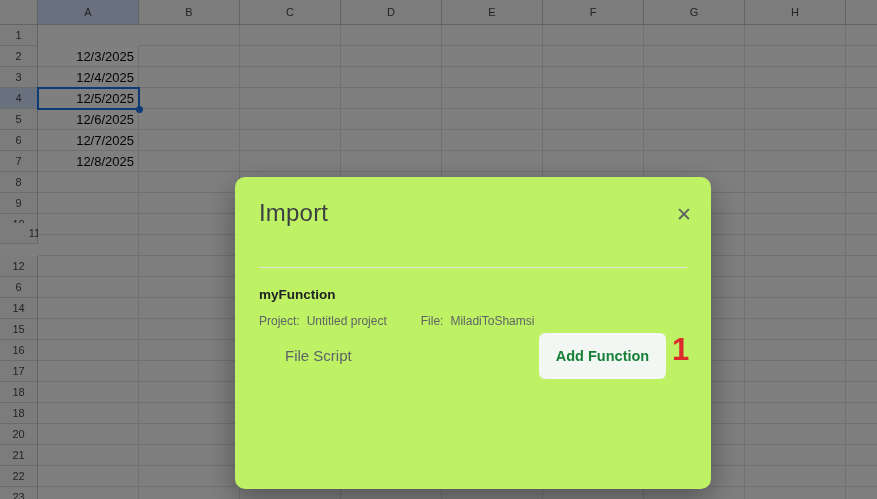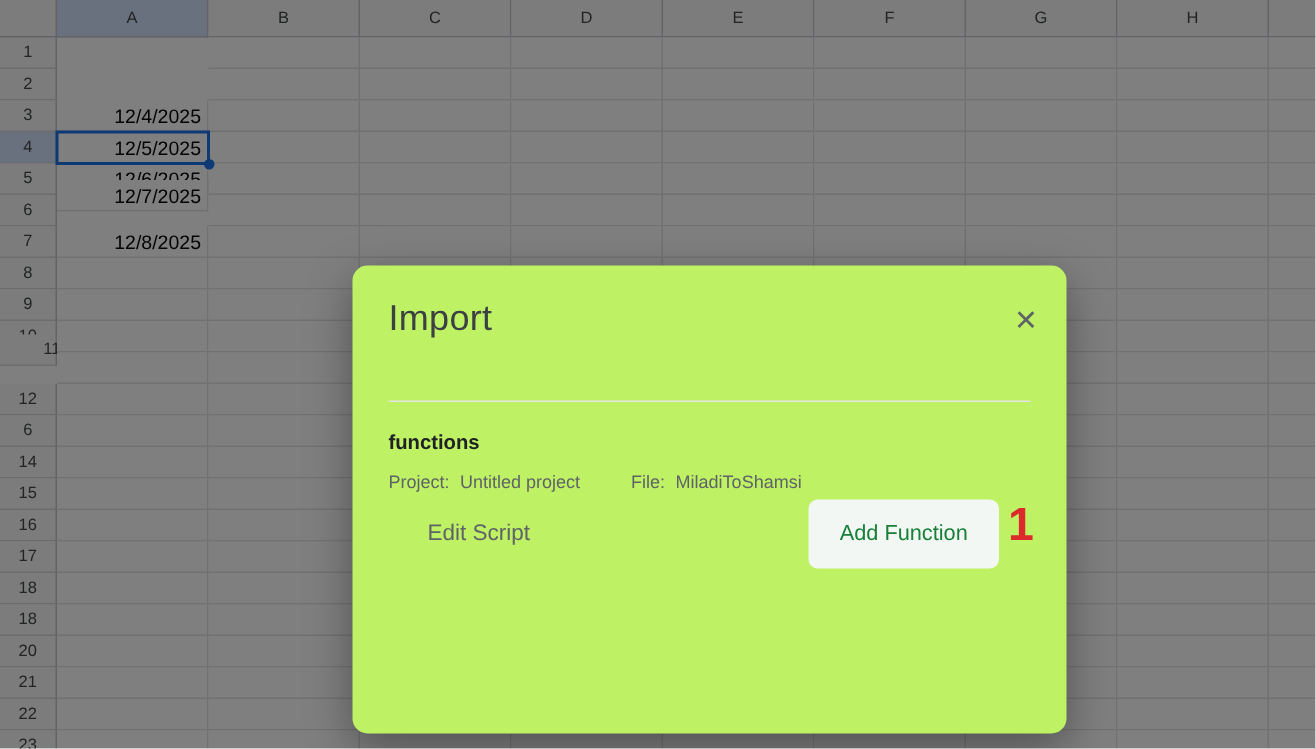--- a/index.html
+++ b/index.html
@@ -44,21 +44,21 @@
   .dlg-fn { position:absolute; left:24px; top:110px; font-size:13.5px; font-weight:700;
             color:#202124; }
   .dlg-meta { position:absolute; left:24px; top:137px; font-size:12px; color:#5f6368; }
   .dlg-meta .lbl { margin-right:7px; }
   .dlg-meta .gap { margin-left:34px; }
   .btn-edit { position:absolute; left:34px; top:162px; padding:8px 16px; font-size:15px;
               color:#5f6368; background:none; border:none; cursor:pointer;
               font-family:"Liberation Sans", sans-serif; }
   .btn-add { position:absolute; left:304px; top:156px; width:127px; height:46px;
              background:#f2f7f3; border:none; border-radius:6px; font-size:14.5px;
-             font-weight:400; color:#188038; cursor:pointer;
+             font-weight:700; color:#188038; cursor:pointer;
              display:flex; align-items:center; justify-content:center;
              font-family:"Liberation Sans", sans-serif; }
   .annot { position:absolute; left:437px; top:157px; font-size:31px; font-weight:700;
            color:#dd2b2b; line-height:1; }
 </style>
 </head>
 <body>
 
 <div class="stage">
 
@@ -79,20 +79,21 @@
       <div class="row-header" style="top: 25px; height: 21px;">1</div>
       <div class="cell" style="left: 139px; top: 25px; width: 101px; height: 21px;"></div>
       <div class="cell" style="left: 240px; top: 25px; width: 101px; height: 21px;"></div>
       <div class="cell" style="left: 341px; top: 25px; width: 101px; height: 21px;"></div>
       <div class="cell" style="left: 442px; top: 25px; width: 101px; height: 21px;"></div>
       <div class="cell" style="left: 543px; top: 25px; width: 101px; height: 21px;"></div>
       <div class="cell" style="left: 644px; top: 25px; width: 101px; height: 21px;"></div>
       <div class="cell" style="left: 745px; top: 25px; width: 101px; height: 21px;"></div>
       <div class="cell" style="left: 846px; top: 25px; width: 101px; height: 21px;"></div>
       <div class="row-header" style="top: 46px; height: 21px;">2</div>
+      <div class="cell" style="left: 38px; top: 46px; width: 101px; height: 21px;">12/3/2025</div>
       <div class="cell" style="left: 139px; top: 46px; width: 101px; height: 21px;"></div>
       <div class="cell" style="left: 240px; top: 46px; width: 101px; height: 21px;"></div>
       <div class="cell" style="left: 341px; top: 46px; width: 101px; height: 21px;"></div>
       <div class="cell" style="left: 442px; top: 46px; width: 101px; height: 21px;"></div>
       <div class="cell" style="left: 543px; top: 46px; width: 101px; height: 21px;"></div>
       <div class="cell" style="left: 644px; top: 46px; width: 101px; height: 21px;"></div>
       <div class="cell" style="left: 745px; top: 46px; width: 101px; height: 21px;"></div>
       <div class="cell" style="left: 846px; top: 46px; width: 101px; height: 21px;"></div>
       <div class="row-header" style="top: 67px; height: 21px;">3</div>
       <div class="cell" style="left: 38px; top: 67px; width: 101px; height: 21px;">12/4/2025</div>
@@ -118,21 +119,21 @@
       <div class="cell" style="left: 38px; top: 109px; width: 101px; height: 21px;">12/6/2025</div>
       <div class="cell" style="left: 139px; top: 109px; width: 101px; height: 21px;"></div>
       <div class="cell" style="left: 240px; top: 109px; width: 101px; height: 21px;"></div>
       <div class="cell" style="left: 341px; top: 109px; width: 101px; height: 21px;"></div>
       <div class="cell" style="left: 442px; top: 109px; width: 101px; height: 21px;"></div>
       <div class="cell" style="left: 543px; top: 109px; width: 101px; height: 21px;"></div>
       <div class="cell" style="left: 644px; top: 109px; width: 101px; height: 21px;"></div>
       <div class="cell" style="left: 745px; top: 109px; width: 101px; height: 21px;"></div>
       <div class="cell" style="left: 846px; top: 109px; width: 101px; height: 21px;"></div>
       <div class="row-header" style="top: 130px; height: 21px;">6</div>
-      <div class="cell" style="left: 38px; top: 120px; width: 101px; height: 21px;">12/7/2025</div>
+      <div class="cell" style="left: 38px; top: 130px; width: 101px; height: 21px;">12/7/2025</div>
       <div class="cell" style="left: 139px; top: 130px; width: 101px; height: 21px;"></div>
       <div class="cell" style="left: 240px; top: 130px; width: 101px; height: 21px;"></div>
       <div class="cell" style="left: 341px; top: 130px; width: 101px; height: 21px;"></div>
       <div class="cell" style="left: 442px; top: 130px; width: 101px; height: 21px;"></div>
       <div class="cell" style="left: 543px; top: 130px; width: 101px; height: 21px;"></div>
       <div class="cell" style="left: 644px; top: 130px; width: 101px; height: 21px;"></div>
       <div class="cell" style="left: 745px; top: 130px; width: 101px; height: 21px;"></div>
       <div class="cell" style="left: 846px; top: 130px; width: 101px; height: 21px;"></div>
       <div class="row-header" style="top: 151px; height: 21px;">7</div>
       <div class="cell" style="left: 38px; top: 151px; width: 101px; height: 21px;">12/8/2025</div>
@@ -305,22 +306,22 @@
       <div class="cell" style="left: 745px; top: 487px; width: 101px; height: 21px;"></div>
       <div class="cell" style="left: 846px; top: 487px; width: 101px; height: 21px;"></div>
     </div>
 
   <div class="scrim"></div>
 
   <div class="dialog">
     <div class="dlg-title">Import</div>
     <div class="dlg-close">✕</div>
     <div class="dlg-divider"></div>
-    <div class="dlg-fn">functions</div>
+    <div class="dlg-fn">myFunction</div>
     <div class="dlg-meta">
       <span class="lbl">Project:</span><span>Untitled project</span><span class="lbl gap">File:</span><span>MiladiToShamsi</span>
     </div>
-    <button class="btn-edit">Edit Script</button>
+    <button class="btn-edit">File Script</button>
     <button class="btn-add">Add Function</button>
     <div class="annot">1</div>
   </div>
 
 </div>
 
 </body></html>

